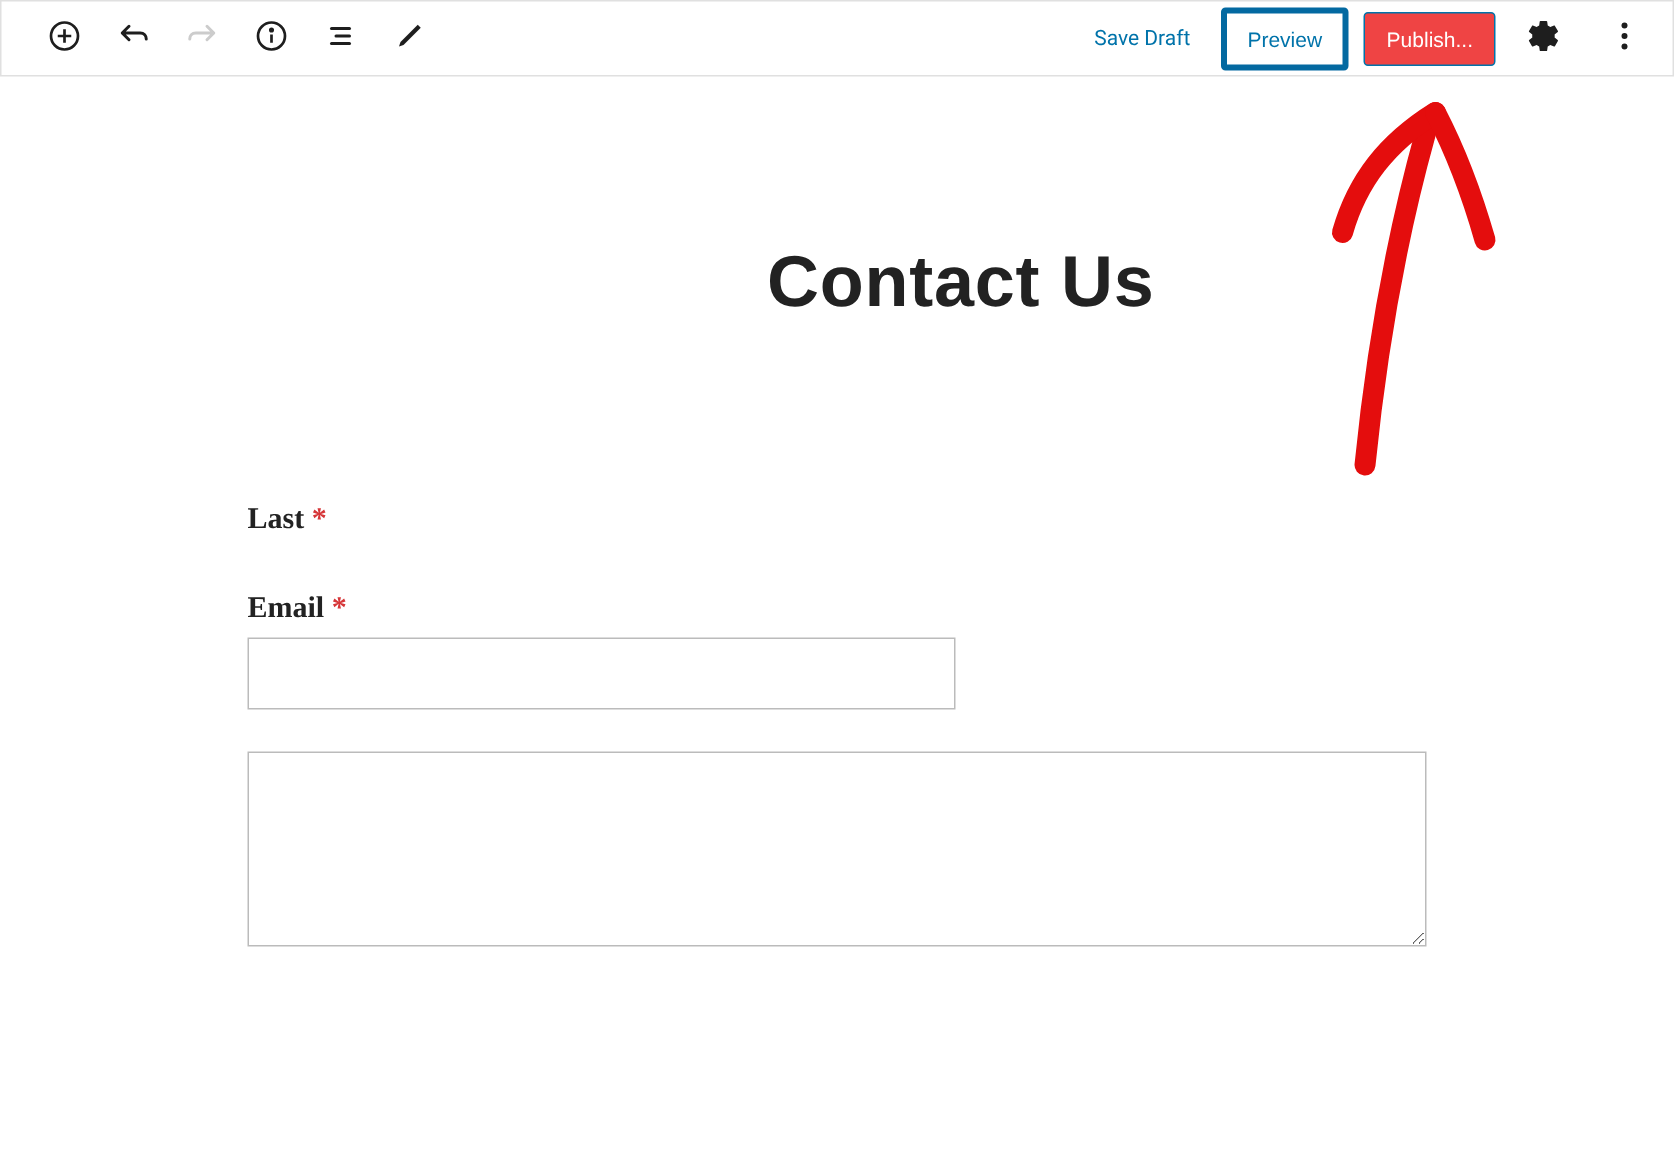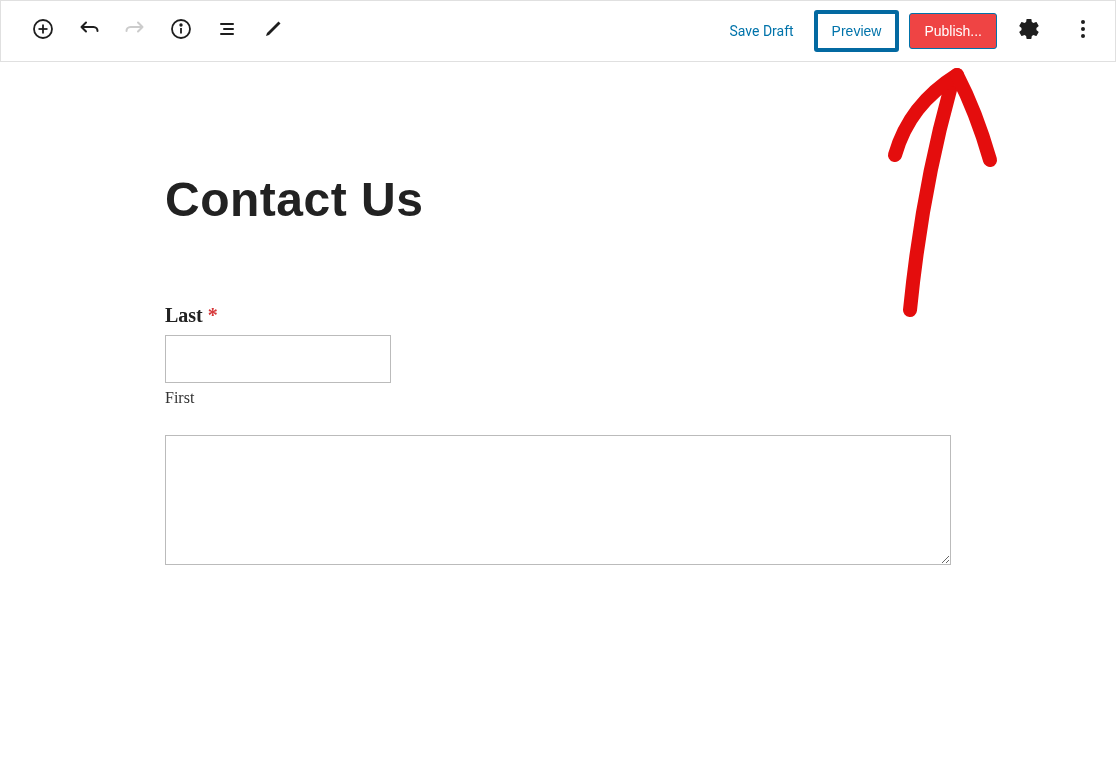--- a/index.html
+++ b/index.html
@@ -5,21 +5,21 @@
     * { box-sizing: border-box; margin: 0; padding: 0; }
     body {
       font-family: -apple-system, BlinkMacSystemFont, "Segoe UI", Roboto, sans-serif;
       background: #fff;
       width: 1116px;
       height: 777px;
       overflow: hidden;
       position: relative;
     }
     .toolbar {
-      height: 62px;
+      height: 51px;
       border: 1px solid #e0e0e0;
       display: flex;
       align-items: center;
       padding: 18px 10px;
       background: #fff;
     }
     .toolbar-left {
       display: flex;
       align-items: center;
       gap: 2px;
@@ -68,21 +68,22 @@
     .content-area {
       padding: 110px 0 0 165px;
       font-family: Georgia, "Times New Roman", serif;
     }
     .page-title {
       font-family: "Segoe UI", Arial, sans-serif;
       font-size: 48px;
       font-weight: 800;
       color: #222;
       letter-spacing: 0.5px;
-      margin-bottom: 77px;
+      margin-bottom: 119px;
+      text-align: center;
     }
     .form-row {
       margin-bottom: 28px;
     }
     .form-label {
       font-size: 20px;
       font-weight: 700;
       color: #222;
       margin-bottom: 8px;
       display: block;
@@ -213,27 +214,30 @@
 
 <div class="content-area">
   <h1 class="page-title">Contact Us</h1>
 
   <div class="form-row">
     <label class="form-label">
       <span>Last</span>
       <span class="required">*</span>
     </label>
     <div class="name-fields">
-      <div class="name-col">
-        <input type="text" class="text-input" style="">
-        <span class="sub-label">First</span>
-      </div>
-    </div>
-  </div>
-
+    </div>
+  </div>
+
+  <div class="form-row">
+    <label class="form-label">
+      <span>Email</span>
+      <span class="required">*</span>
+    </label>
+    <input type="email" class="email-input" style="">
+  </div>
 
   <div class="form-row">
     <textarea class="message-area" style=""></textarea>
   </div>
 </div>
 
 <div class="arrow-annotation">
   <svg width="160" height="260" viewBox="0 0 160 260">
     <path d="M 45 250 C 50 200, 60 120, 85 30" stroke="#e40d0d" stroke-width="14" fill="none" stroke-linecap="round"></path>
     <path d="M 30 95 C 40 60, 60 35, 92 15" stroke="#e40d0d" stroke-width="14" fill="none" stroke-linecap="round"></path>

